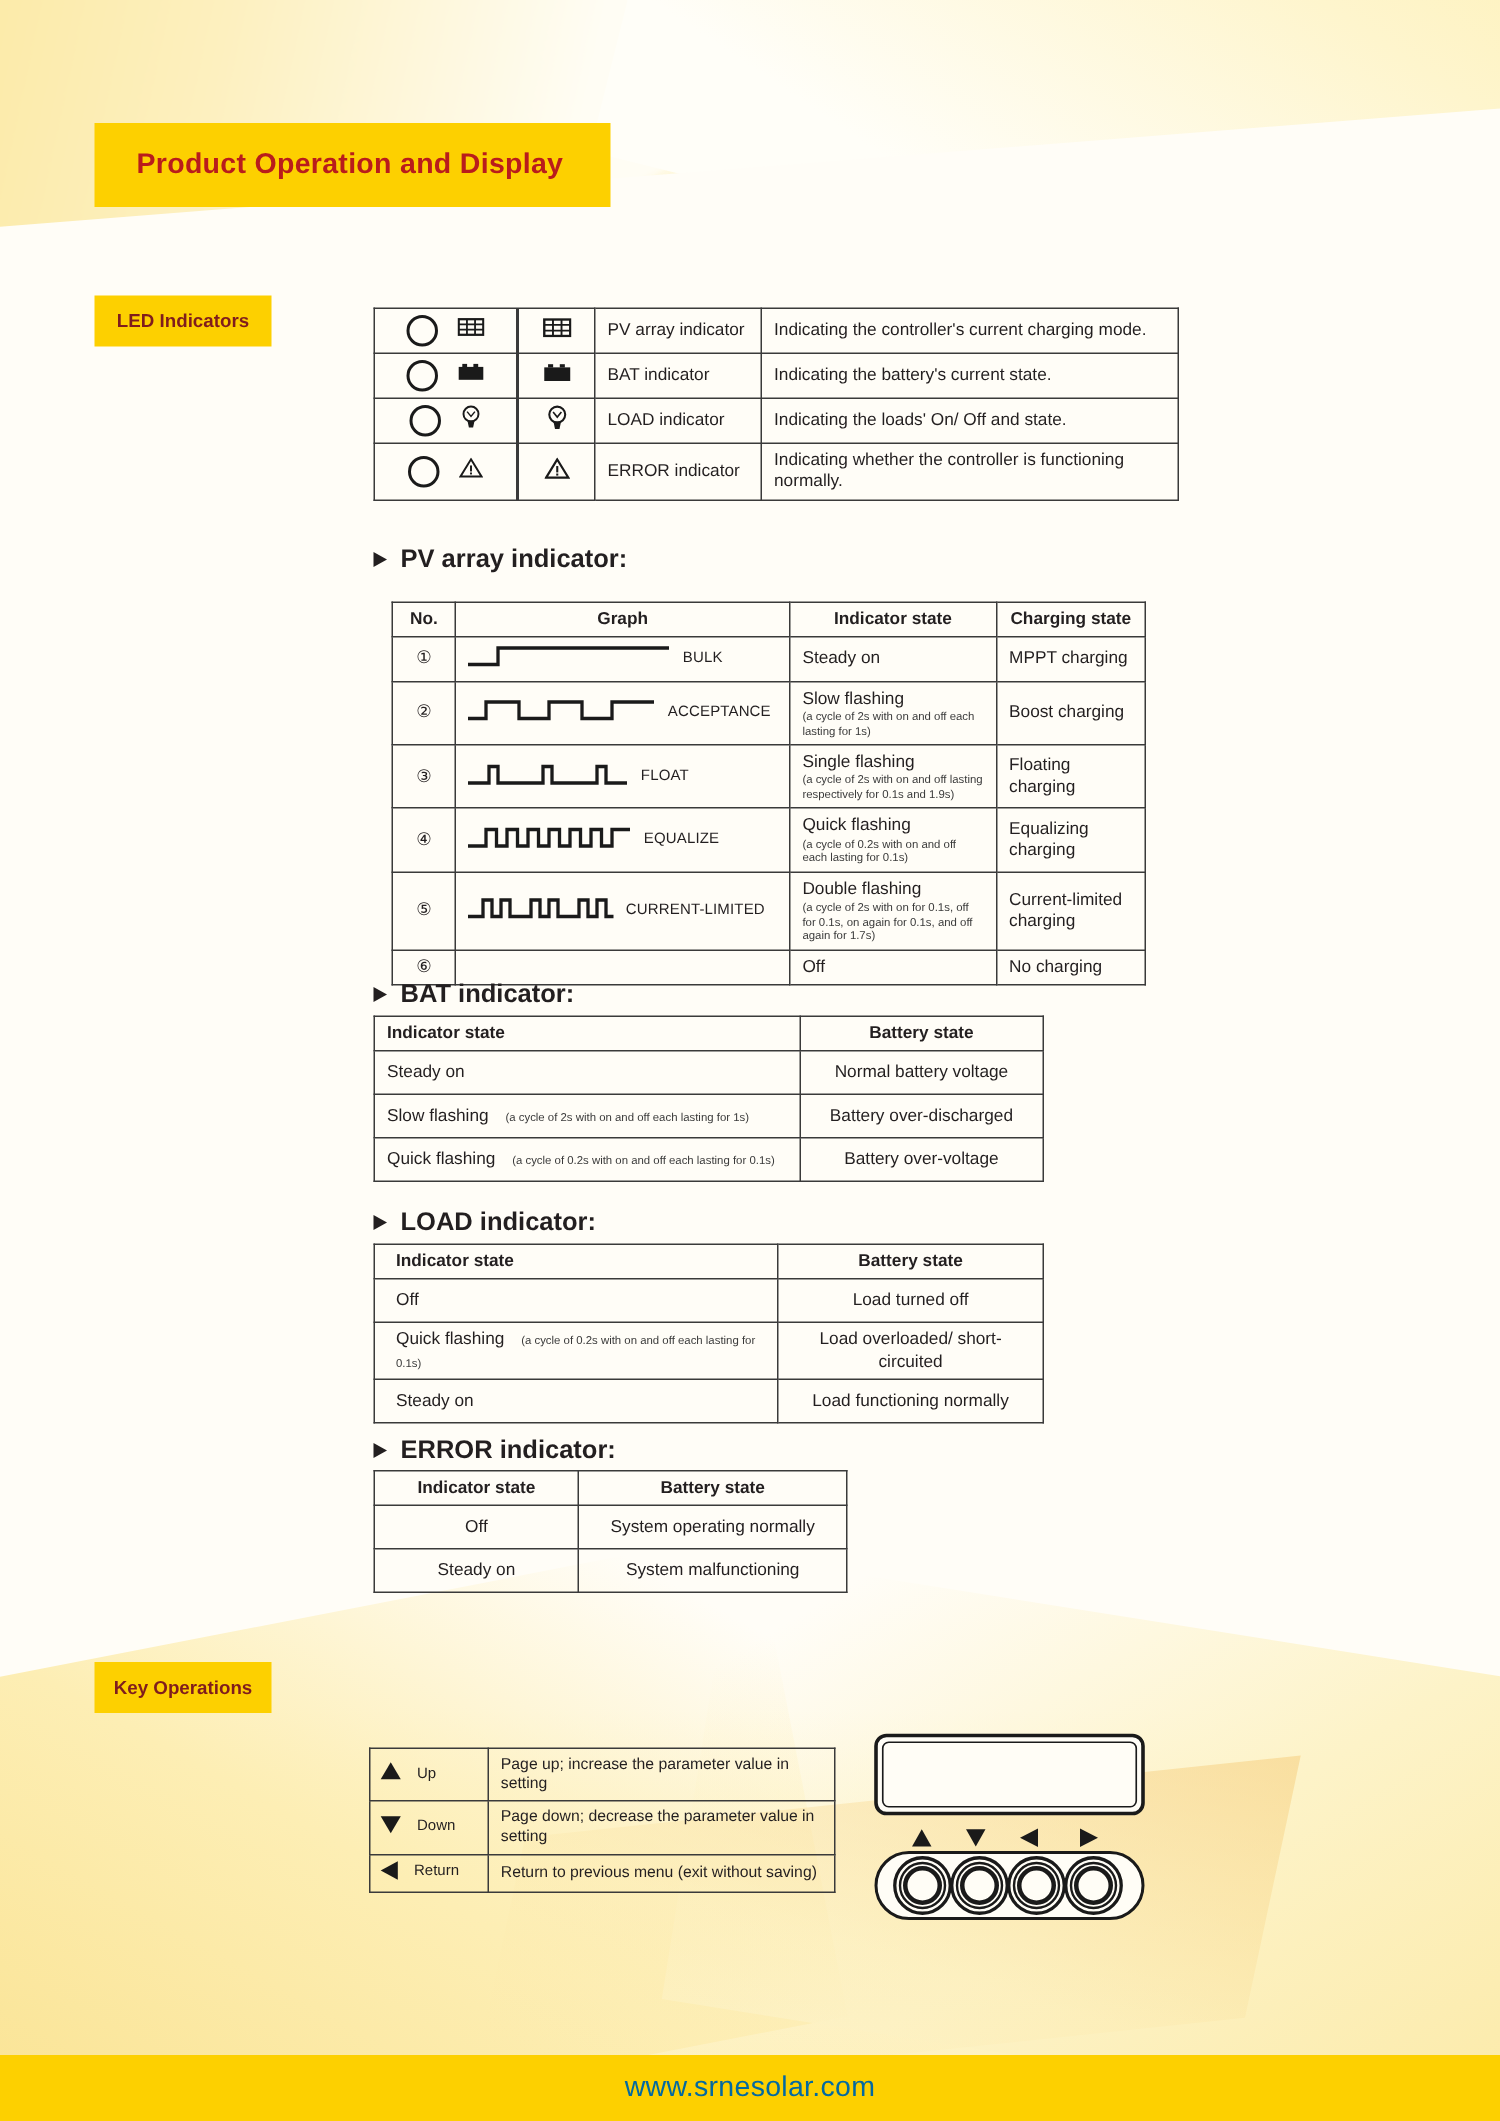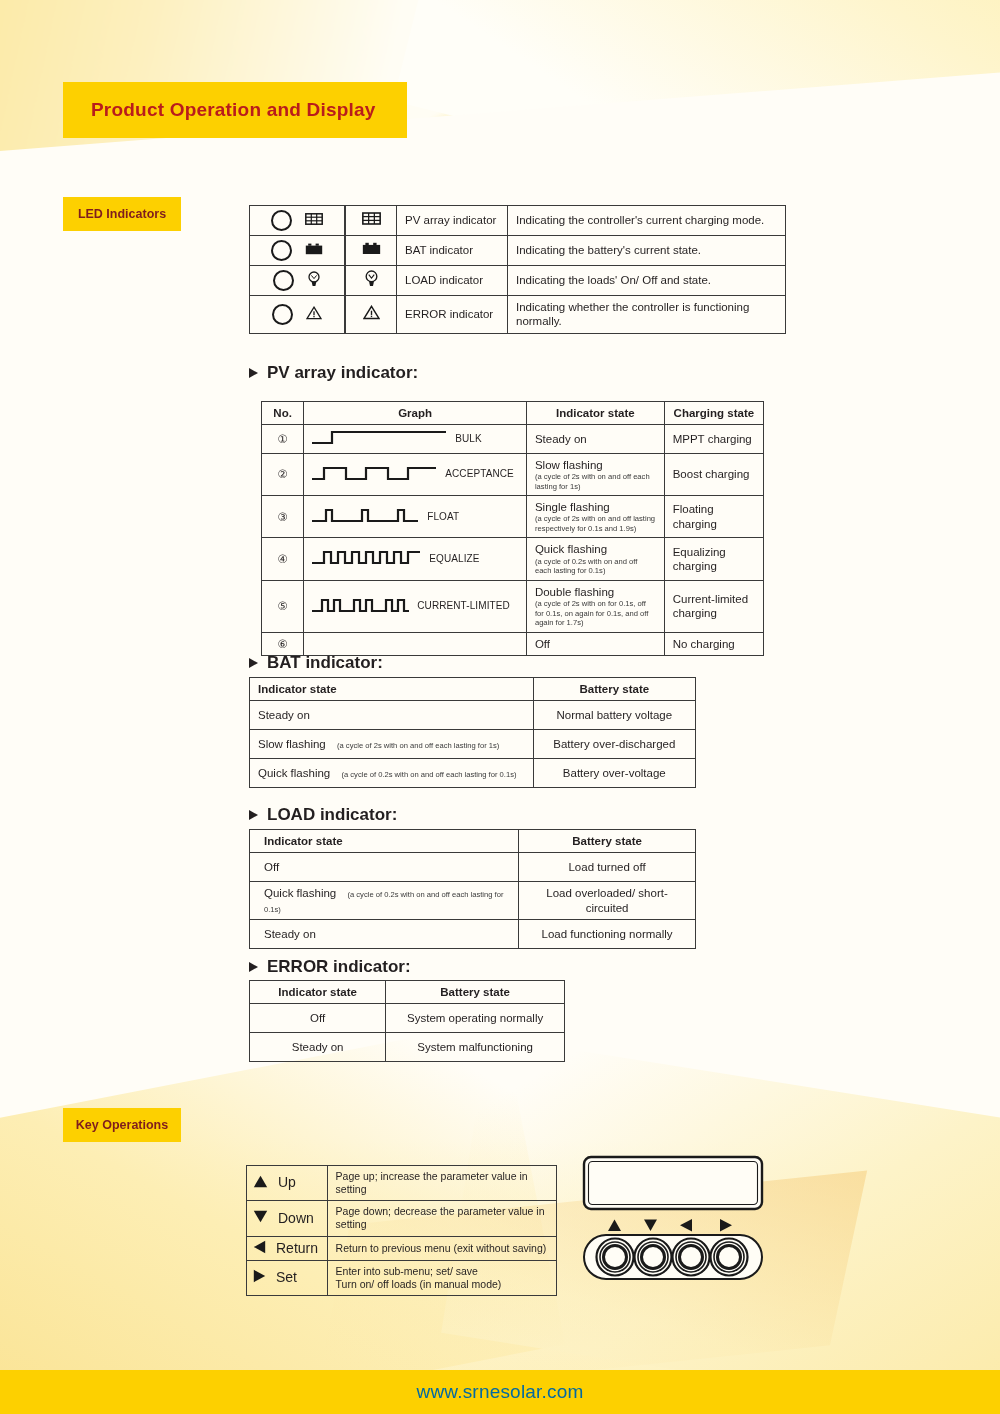--- a/index.html
+++ b/index.html
@@ -160,21 +160,21 @@
   #tbl-err { left: 249px; top: 980px; width: 316px; }
   #tbl-err .c-s { width: 134px; text-align: center; }
   #tbl-err .c-b { width: 180px; text-align: center; }
   #tbl-err td { height: 20px; }
 
   
   #tbl-keys { left: 246px; top: 1165px; width: 311px; }
   #tbl-keys .c-key { width: 68px; padding: 3px 6px; }
   #tbl-keys .c-desc { width: 241px; font-size: 10.5px; }
   .key-pair { display: flex; align-items: center; gap: 10px; }
-  .key-name { font-size: 14px; }
+  .key-name { font-size: 10px; }
 
   
   .bullet-head {
     position: absolute;
     font-size: 17px;
     font-weight: bold;
     color: #231f20;
     display: flex;
     align-items: center;
     gap: 9px;
@@ -593,36 +593,20 @@
           <span class="key-pair">
             <span>
               <svg width="13" height="14" viewBox="0 0 13 14" aria-hidden="true">
                   <path d="M0.8 7 L12.2 0.8 L12.2 13.2 Z" fill="#1a1a1a"></path>
                 </svg>
             </span>
             <span class="key-name">Return</span>
           </span>
         </td>
         <td class="c-desc">Return to previous menu (exit without saving)</td>
-      </tr>
-      <tr>
-        <td class="c-key">
-          <span class="key-pair">
-            <span>
-              <svg width="13" height="14" viewBox="0 0 13 14" aria-hidden="true">
-                  <path d="M12.2 7 L0.8 0.8 L0.8 13.2 Z" fill="#1a1a1a"></path>
-                </svg>
-            </span>
-            <span class="key-name">Set</span>
-          </span>
-        </td>
-        <td class="c-desc">
-          <span style="display:block">Enter into sub-menu; set/ save</span>
-          <span style="display:block">Turn on/ off loads (in manual mode)</span>
-        </td>
       </tr>
     </tbody>
   </table>
 
   <div id="controller">
     <svg width="186" height="128" viewBox="0 0 186 128" aria-hidden="true">
 
       <rect x="4" y="2" width="178" height="52" rx="7" ry="7" fill="#fffdf6" stroke="#1a1a1a" stroke-width="2.4"></rect>
       <rect x="8.5" y="6.5" width="169" height="43" rx="4" ry="4" fill="#fffdf6" stroke="#1a1a1a" stroke-width="1.1"></rect>
 

